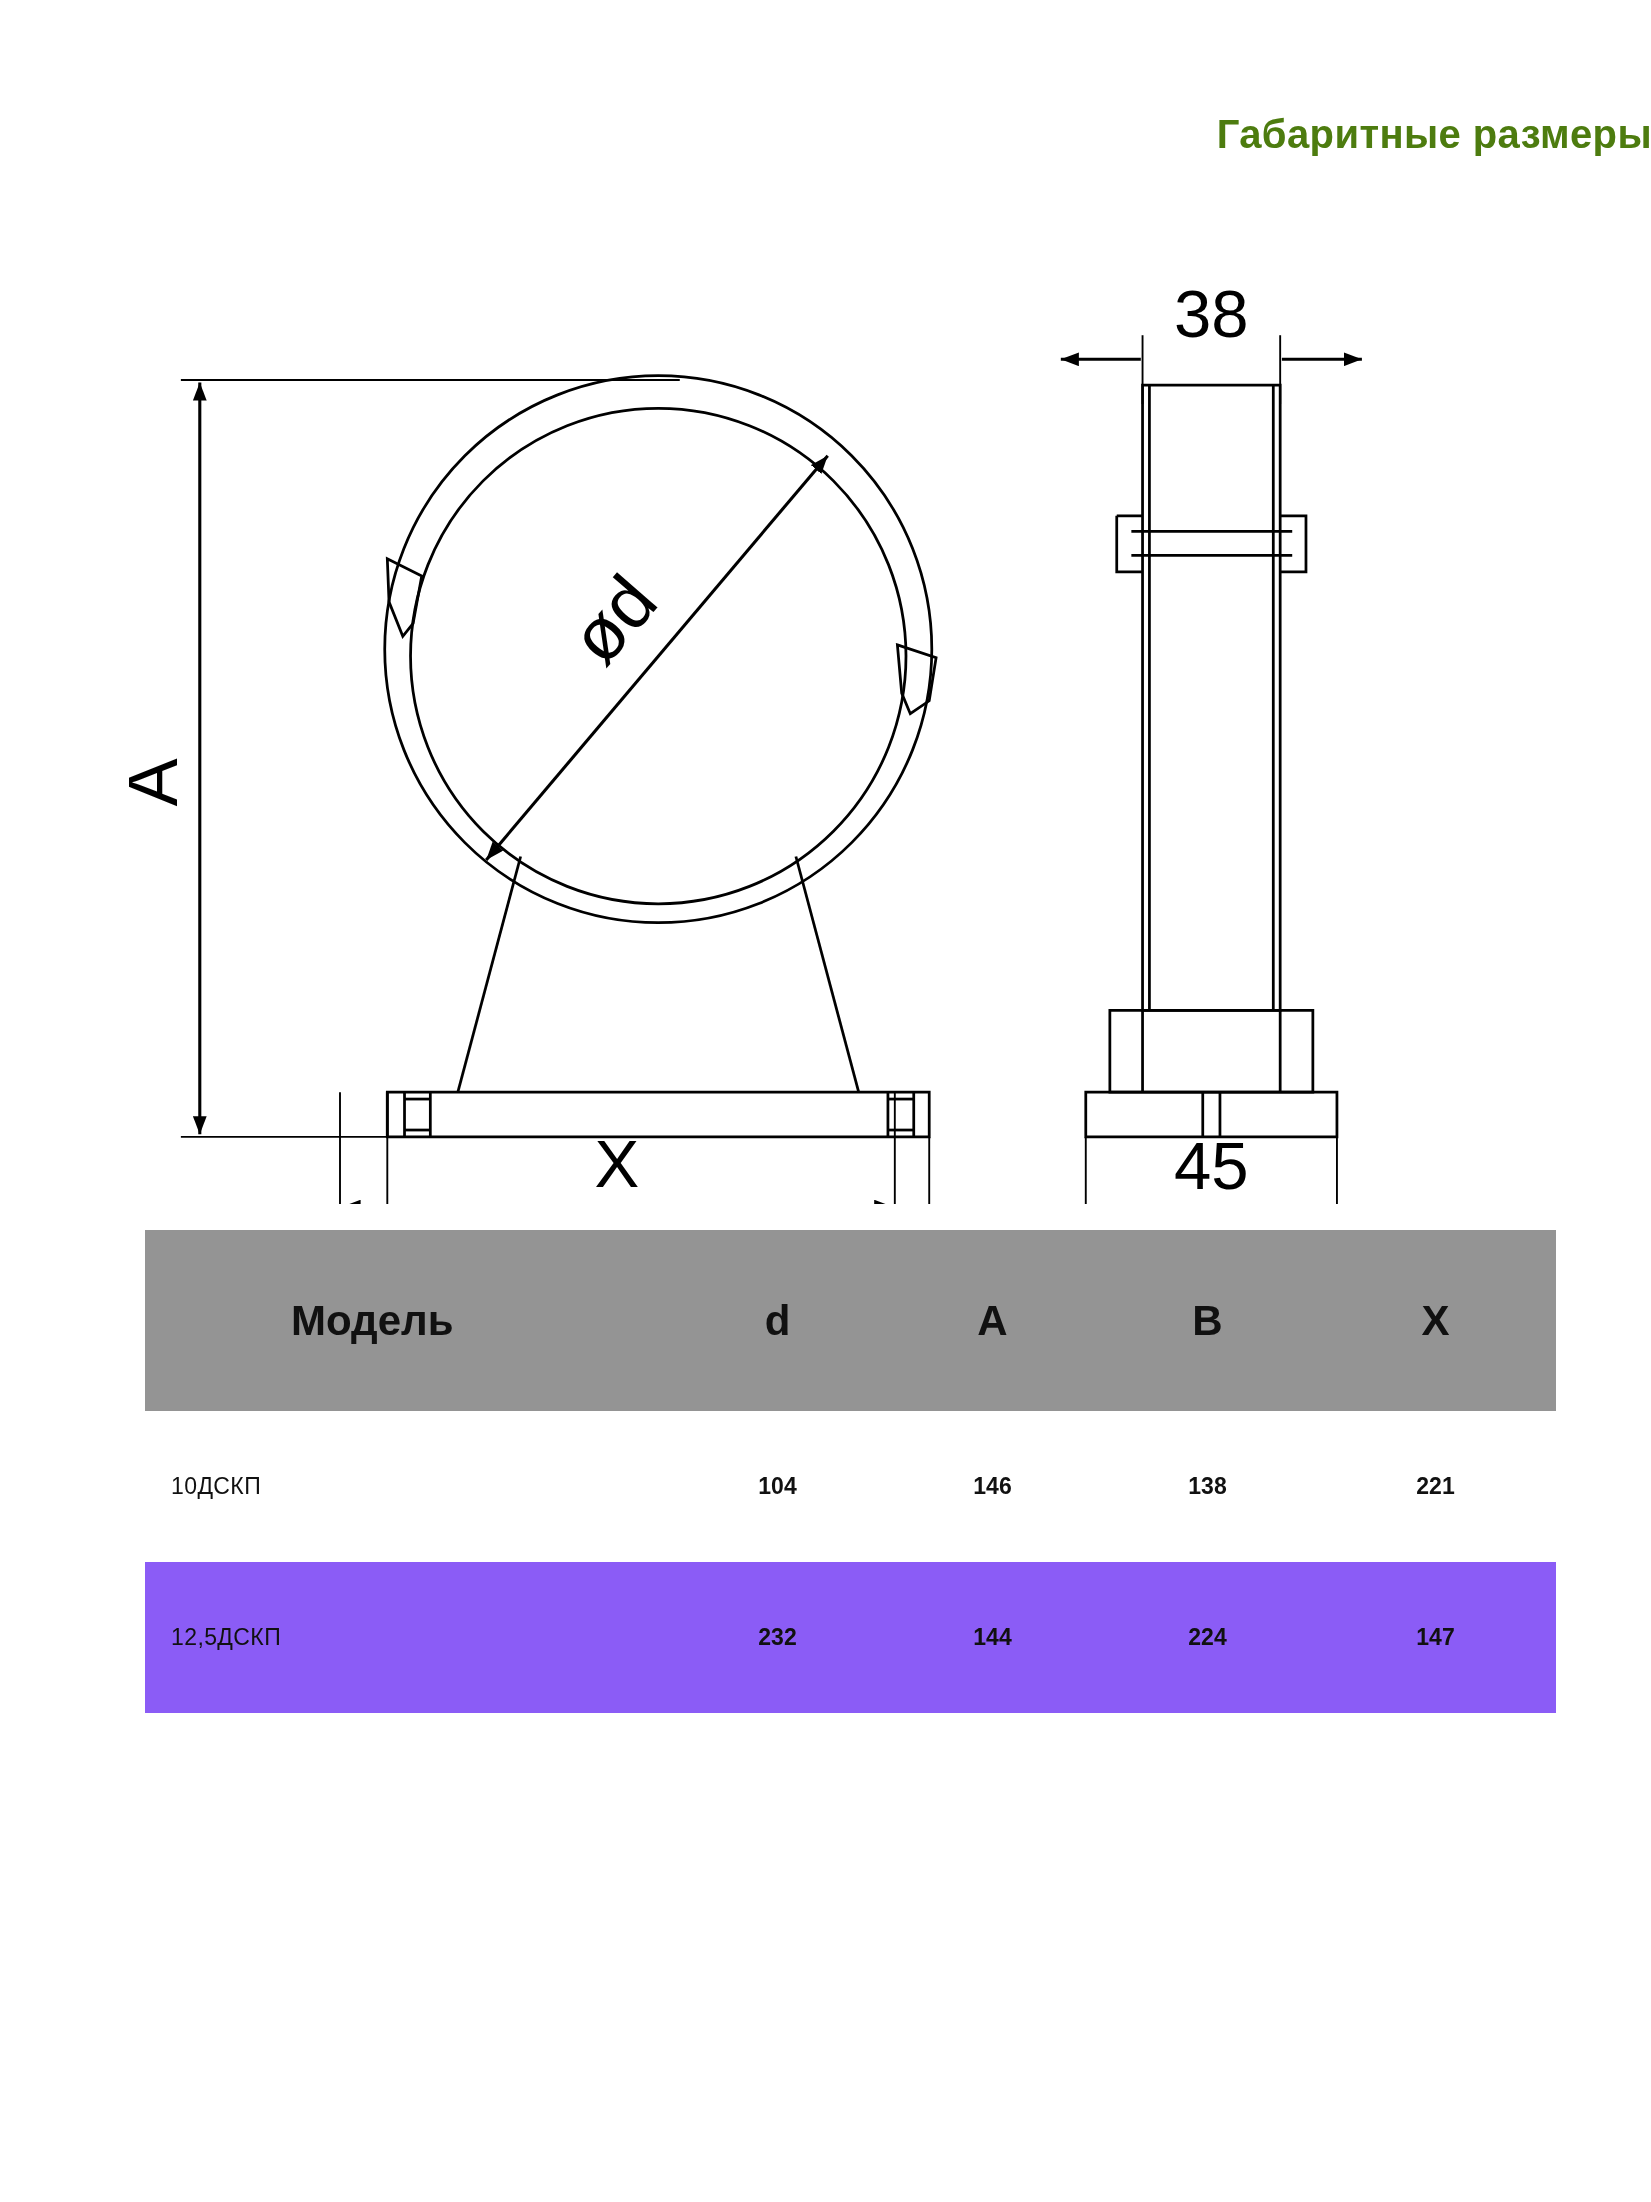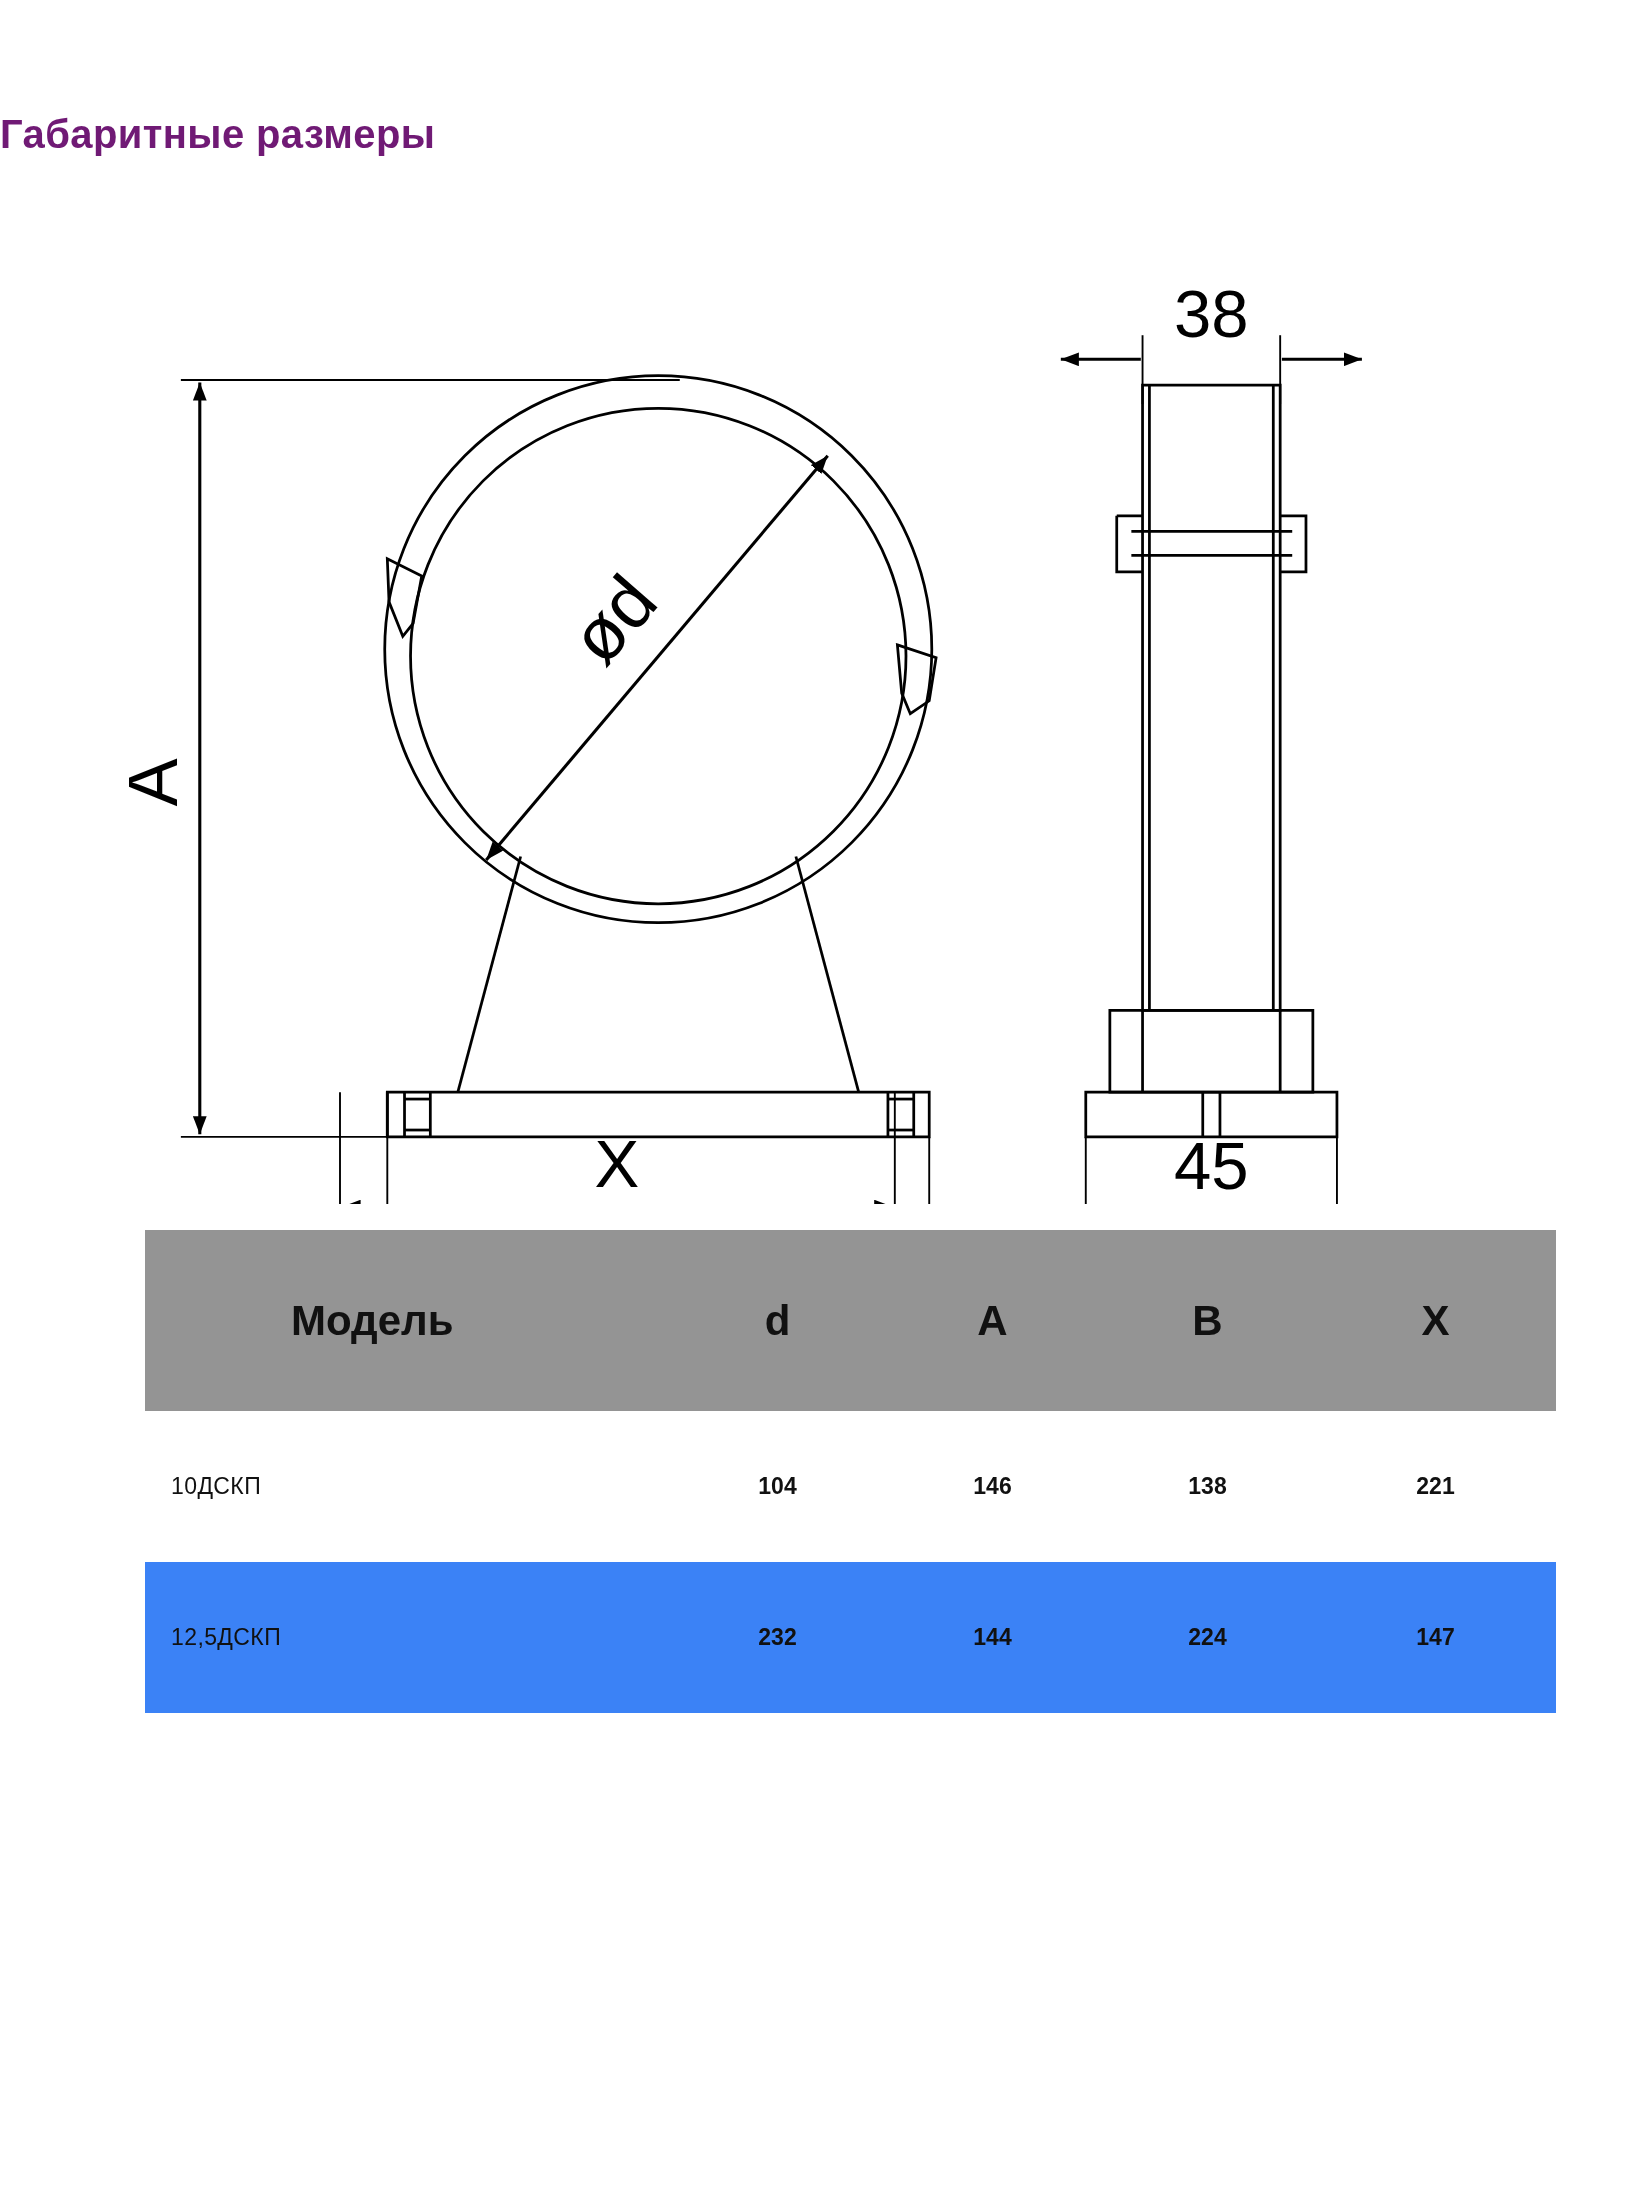--- a/index.html
+++ b/index.html
@@ -18,25 +18,25 @@
   .page {
     position: relative;
     width: 1652px;
     height: 2203px;
   }
   .title {
     position: absolute;
     top: 112px;
     left: 0;
     width: 1652px;
-    text-align: left;
+    text-align: right;
     font-size: 40px;
     font-weight: bold;
     letter-spacing: 0.4px;
-    color: #701a75;
+    color: #4d7c0f;
   }
   .drawing {
     position: absolute;
     top: 232px;
     left: 129px;
     width: 1394px;
     height: 972px;
   }
   .drawing svg {
     display: block;
@@ -69,21 +69,21 @@
     vertical-align: middle;
   }
   table.spec thead th.model-head {
     text-align: left;
     padding-left: 146px;
   }
   table.spec tbody tr {
     height: 151px;
   }
   table.spec tbody tr.alt {
-    background: #3b82f6;
+    background: #8b5cf6;
   }
   table.spec tbody td {
     font-size: 23px;
     text-align: center;
     vertical-align: middle;
     color: #111;
     font-weight: bold;
   }
   table.spec tbody td.model-cell {
     text-align: left;

